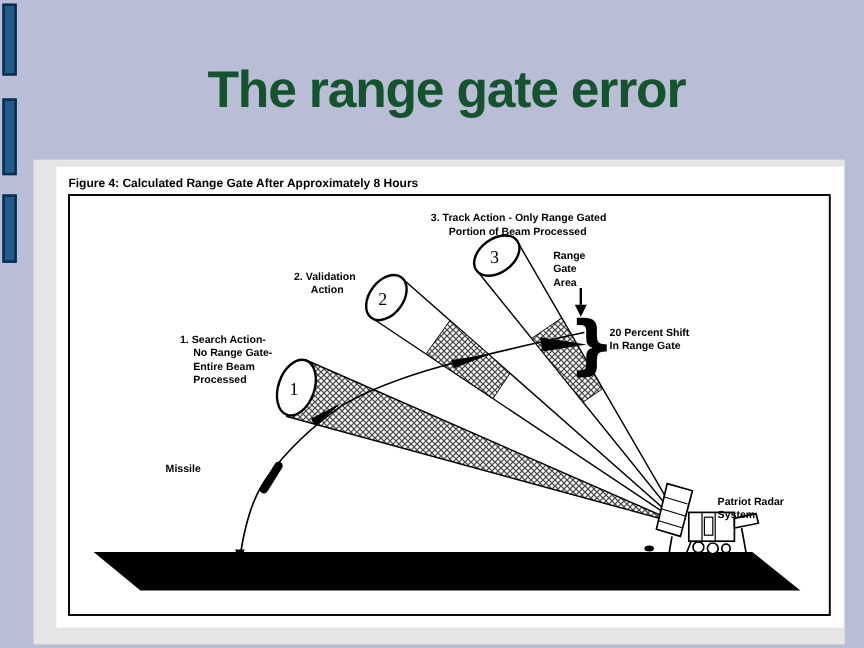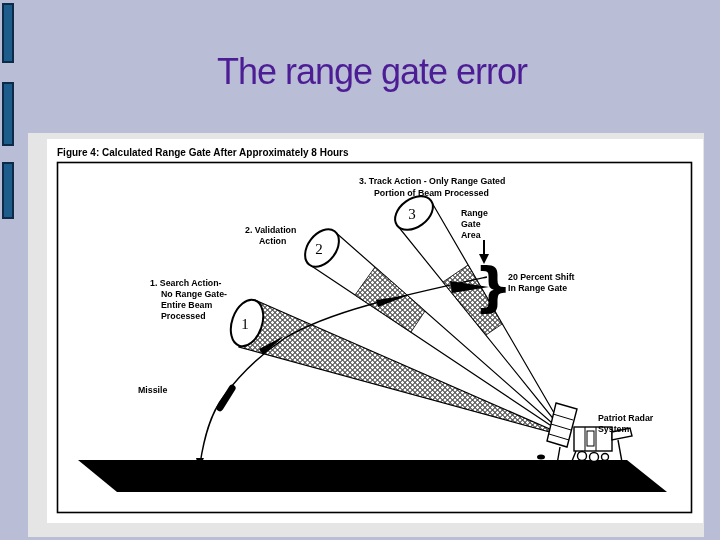--- a/index.html
+++ b/index.html
@@ -4,21 +4,21 @@
 <style>
   html,body{margin:0;padding:0;}
   body{width:720px;height:540px;position:relative;overflow:hidden;
        background:#b9bdd6;font-family:"Liberation Sans",sans-serif;}
   .accent-bar{position:absolute;left:2px;width:12px;box-sizing:border-box;
        background:#1e5c8c;border:2px solid #0d2b49;}
   #bar1{top:3px;height:60px;}
   #bar2{top:82px;height:64px;}
   #bar3{top:162px;height:57px;}
   .title{position:absolute;left:40px;right:16px;top:51px;text-align:center;
-       font-size:36px;font-weight:normal;color:#4c1d95;letter-spacing:-1px;}
+       font-size:43px;font-weight:bold;color:#14532d;letter-spacing:-1px;}
   .panel{position:absolute;left:28px;top:133px;width:676px;height:404px;
        background:#e5e5e6;}
   .figure-white{position:absolute;left:47px;top:139px;width:656px;height:384px;
        background:#ffffff;}
   svg.diagram{position:absolute;left:47px;top:139px;width:656px;height:384px;}
   .cap{font:bold 10px "Liberation Sans",sans-serif;fill:#000;}
   .lbl{font:bold 8.8px "Liberation Sans",sans-serif;fill:#000;}
   .num{font:15px "Liberation Serif",serif;fill:#000;}
   .brace{font:bold 54px "DejaVu Sans",sans-serif;fill:#000;}
 </style>

